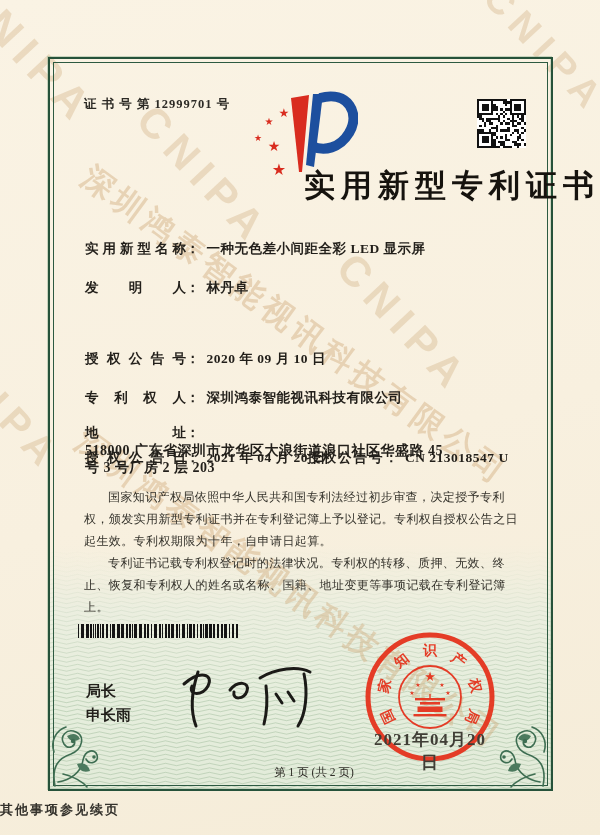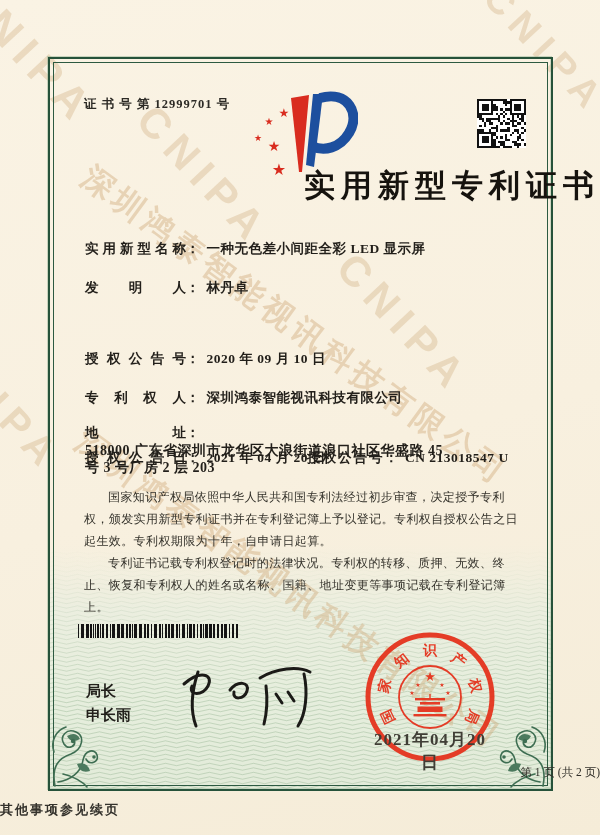--- a/index.html
+++ b/index.html
@@ -85,21 +85,21 @@
     font-size:15px;font-weight:600;color:#23211c;line-height:24px;
   }
   .signature{position:absolute;left:172px;top:648px;z-index:6;}
   .seal{position:absolute;left:361px;top:628px;z-index:6;opacity:0.94;}
   .seal-date{
     position:absolute;left:366px;top:728px;width:128px;z-index:7;
     text-align:center;font-size:17px;font-weight:700;color:#403e36;letter-spacing:1px;
   }
   .page-num{
     position:absolute;left:0;right:0;top:765px;z-index:5;
-    text-align:right;font-size:11.5px;color:#302e28;padding-left:28px;
+    text-align:center;font-size:11.5px;color:#302e28;padding-left:28px;
   }
   .note{
     position:absolute;left:0;right:0;top:801px;z-index:5;
     font-size:13px;font-weight:600;color:#34322c;letter-spacing:2px;
   }
 </style>
 </head>
 <body>
 
 <div class="page">

